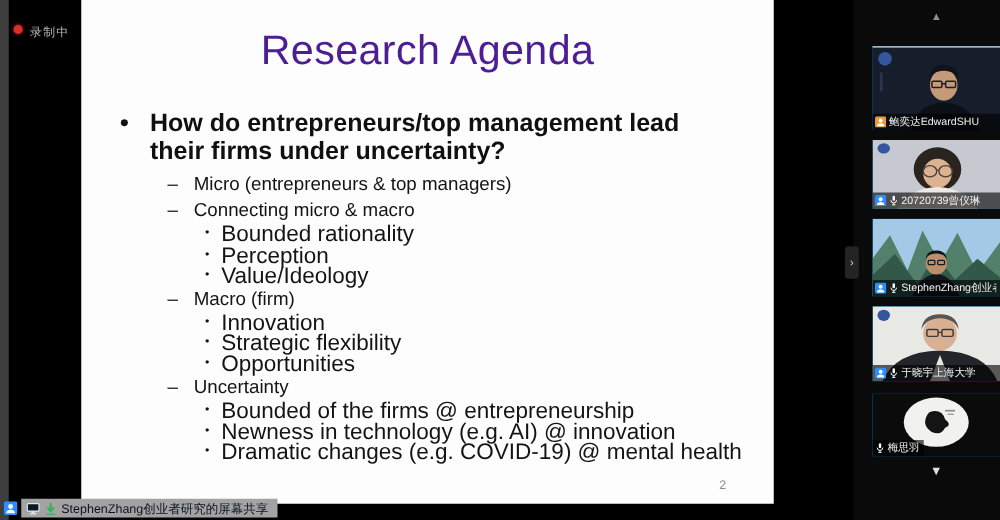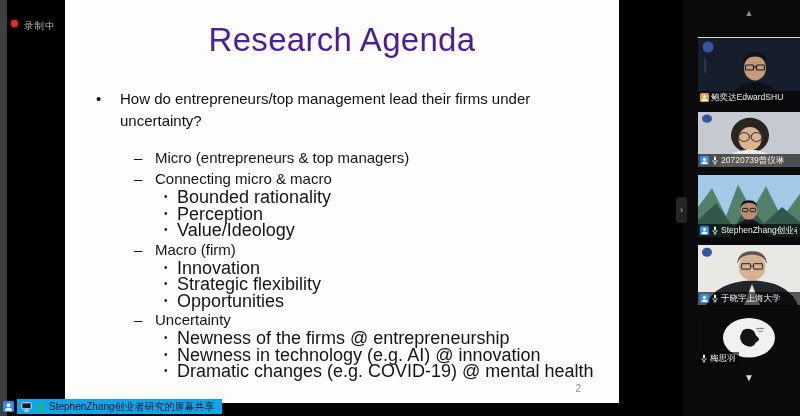--- a/index.html
+++ b/index.html
@@ -8,31 +8,31 @@
   
   .left-strip{position:absolute;left:0;top:0;width:7px;height:416px;background:#3e3e3e;}
   
   .rec{position:absolute;left:11px;top:20px;display:flex;align-items:flex-start;gap:6px;}
   .rec-dot{width:7px;height:7px;border-radius:50%;background:#d93025;box-shadow:0 0 3px #d93025;}
   .rec-label{font-size:9.5px;color:#b9b9b9;letter-spacing:1px;}
   
   .slide{position:absolute;left:65px;top:0;width:554px;height:403px;background:#fdfdfd;color:#161616;}
   .slide-title{margin-top:21px;text-align:center;font-size:33px;letter-spacing:.3px;color:#4c1d95;}
   .outline{position:absolute;left:0;top:88px;width:100%;}
-  .l1{position:relative;margin:0 0 15px 55px;max-width:462px;font-size:15px;line-height:22px;color:#101010;}
+  .l1{position:relative;margin:0 0 5px 55px;max-width:462px;font-size:20px;line-height:22px;color:#101010;font-weight:bold;}
   .l1::before{content:"•";position:absolute;left:-24px;top:0;}
   .l2{position:relative;margin-left:90px;font-size:15px;line-height:21px;color:#141414;}
   .l2::before{content:"–";position:absolute;left:-21px;top:0;}
   .l3{position:relative;margin-left:112px;font-size:18px;line-height:16.5px;color:#141414;}
   .l3::before{content:"•";position:absolute;left:-13px;top:0;font-size:10px;}
   .page-num{position:absolute;right:38px;bottom:9px;font-size:10px;color:#8f8f8f;}
   
   .share-row{position:absolute;left:3px;bottom:2px;display:flex;align-items:center;height:15px;}
   .share-banner{margin-left:3px;display:flex;align-items:center;gap:4px;height:15px;
-                background:#0ea5e9;padding:0 7px 0 4px;}
+                background:#a3a3a3;padding:0 7px 0 4px;}
   .share-label{font-size:10px;color:#0c1322;white-space:nowrap;}
   
   .sidebar{position:absolute;left:683px;top:0;width:117px;height:416px;background:#0a0a0a;}
   .scroll-btn{position:absolute;left:54px;width:24px;text-align:center;cursor:pointer;}
   .scroll-up{top:8px;color:#8f8f8f;font-size:9px;}
   .scroll-down{top:372px;color:#dedede;font-size:10px;}
   .thumb{position:absolute;left:15px;width:102px;overflow:hidden;background:#0369a1;}
   .thumb svg.vid{position:absolute;left:0;top:0;width:100%;height:100%;}
   .t1{top:37px;height:66px;border-top:1px solid #d8d8d8;}
   .t2{top:112px;height:55px;}
@@ -67,21 +67,21 @@
       <div class="l2">Micro (entrepreneurs &amp; top managers)</div>
       <div class="l2">Connecting micro &amp; macro</div>
       <div class="l3">Bounded rationality</div>
       <div class="l3">Perception</div>
       <div class="l3">Value/Ideology</div>
       <div class="l2">Macro (firm)</div>
       <div class="l3">Innovation</div>
       <div class="l3">Strategic flexibility</div>
       <div class="l3">Opportunities</div>
       <div class="l2">Uncertainty</div>
-      <div class="l3">Newness of the firms @ entrepreneurship</div>
+      <div class="l3">Bounded of the firms @ entrepreneurship</div>
       <div class="l3">Newness in technology (e.g. AI) @ innovation</div>
       <div class="l3">Dramatic changes (e.g. COVID-19) @ mental health</div>
     </div>
     <div class="page-num">2</div>
   </div>
 
   <div class="share-row">
     <svg width="11" height="11" viewBox="0 0 9 9">
       <rect width="9" height="9" rx="1.5" fill="#2D8CFF"></rect>
       <circle cx="4.5" cy="3.4" r="1.6" fill="#fff"></circle>

